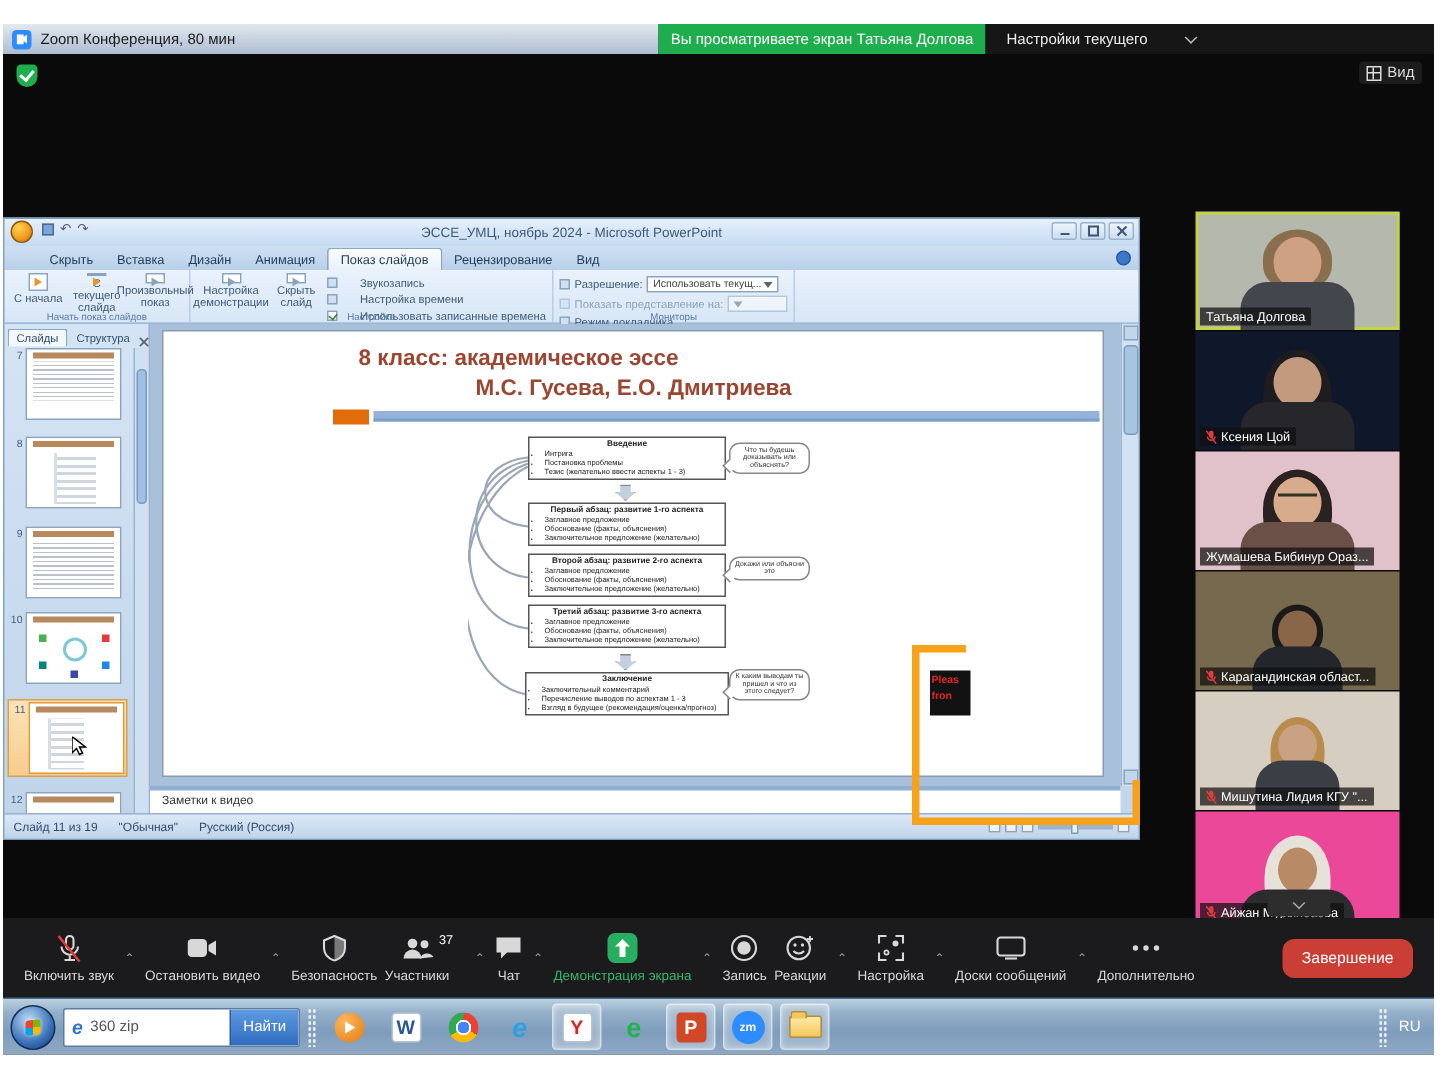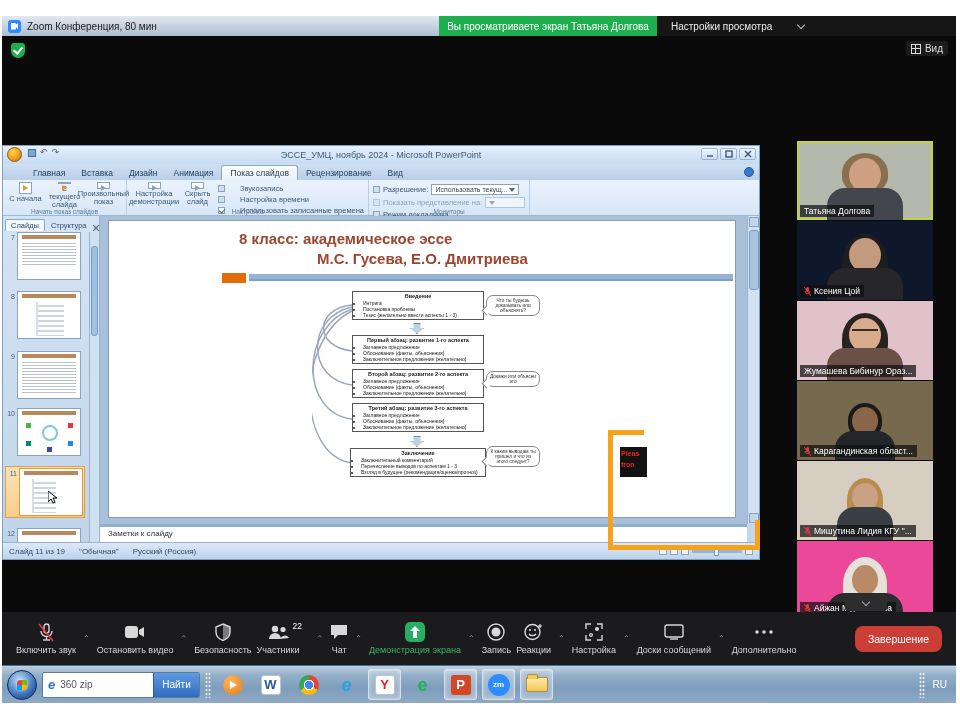--- a/index.html
+++ b/index.html
@@ -165,21 +165,21 @@
 <div class="screen">
   <div class="stage">
 
     <div class="titlebar">
       <div class="tb-left">
         <span class="zm-badge"></span>
         <span>Zoom Конференция, 80 мин</span>
       </div>
       <div class="tb-green">Вы просматриваете экран Татьяна Долгова</div>
       <div class="tb-dark">
-        <span>Настройки просмотра</span>
+        <span>Настройки текущего</span>
         <span class="chev-down"></span>
       </div>
     </div>
 
     <div class="shield"></div>
     <div class="view-btn">
       <span class="grid-ico"></span>
       <span>Вид</span>
     </div>
 
@@ -206,21 +206,21 @@
           <span class="wb">
               <svg width="8" height="8">
                 <line x1="1" y1="1" x2="7" y2="7"></line>
                 <line x1="7" y1="1" x2="1" y2="7"></line>
               </svg>
             </span>
         </span>
       </div>
 
       <div class="ppt-tabs">
-        <span class="ptab">Главная</span>
+        <span class="ptab">Скрыть</span>
         <span class="ptab">Вставка</span>
         <span class="ptab">Дизайн</span>
         <span class="ptab">Анимация</span>
         <span class="ptab active">Показ слайдов</span>
         <span class="ptab">Рецензирование</span>
         <span class="ptab">Вид</span>
         <span class="help-ico"></span>
       </div>
 
       <div class="ppt-ribbon">
@@ -426,21 +426,21 @@
           </div>
         </div>
 
         <div class="vscroll">
           <span class="vs-btn" style="top:1px"></span>
           <span class="vs-thumb" style="display:block"></span>
           <span class="vs-btn" style="bottom:1px;top:auto"></span>
         </div>
       </div>
 
-      <div class="ppt-notes">Заметки к слайду</div>
+      <div class="ppt-notes">Заметки к видео</div>
 
       <div class="ppt-status">
         <span>Слайд 11 из 19</span>
         <span>"Обычная"</span>
         <span>Русский (Россия)</span>
         <span class="st-right">
           <span class="st-sq"></span>
           <span class="st-sq"></span>
           <span class="st-sq"></span>
           <span class="st-track">
@@ -571,21 +571,21 @@
       </div>
       <div class="zbtn">
         <span class="zbtn-top">
             <span class="iconwrap">
               <svg width="22" height="16">
                 <circle cx="8" cy="5" r="3.2" fill="#d8d8d8"></circle>
                 <path d="M2,15 a6,6 0 0 1 12,0" fill="#d8d8d8"></path>
                 <circle cx="16" cy="5.5" r="2.6" fill="#d8d8d8"></circle>
                 <path d="M13,15 a5,5 0 0 1 9,-1" fill="#d8d8d8"></path>
               </svg>
-              <span class="badge">22</span>
+              <span class="badge">37</span>
             </span>
           </span>
         <span class="zlabel">Участники</span>
       </div>
       <span class="zchev" style="margin-left:10px">⌃</span>
       <div class="zbtn">
         <span class="zbtn-top">
             <svg width="18" height="16">
               <path d="M1,1 h16 v10 h-9 l-4,4 v-4 h-3 Z" fill="#d8d8d8"></path>
             </svg>

